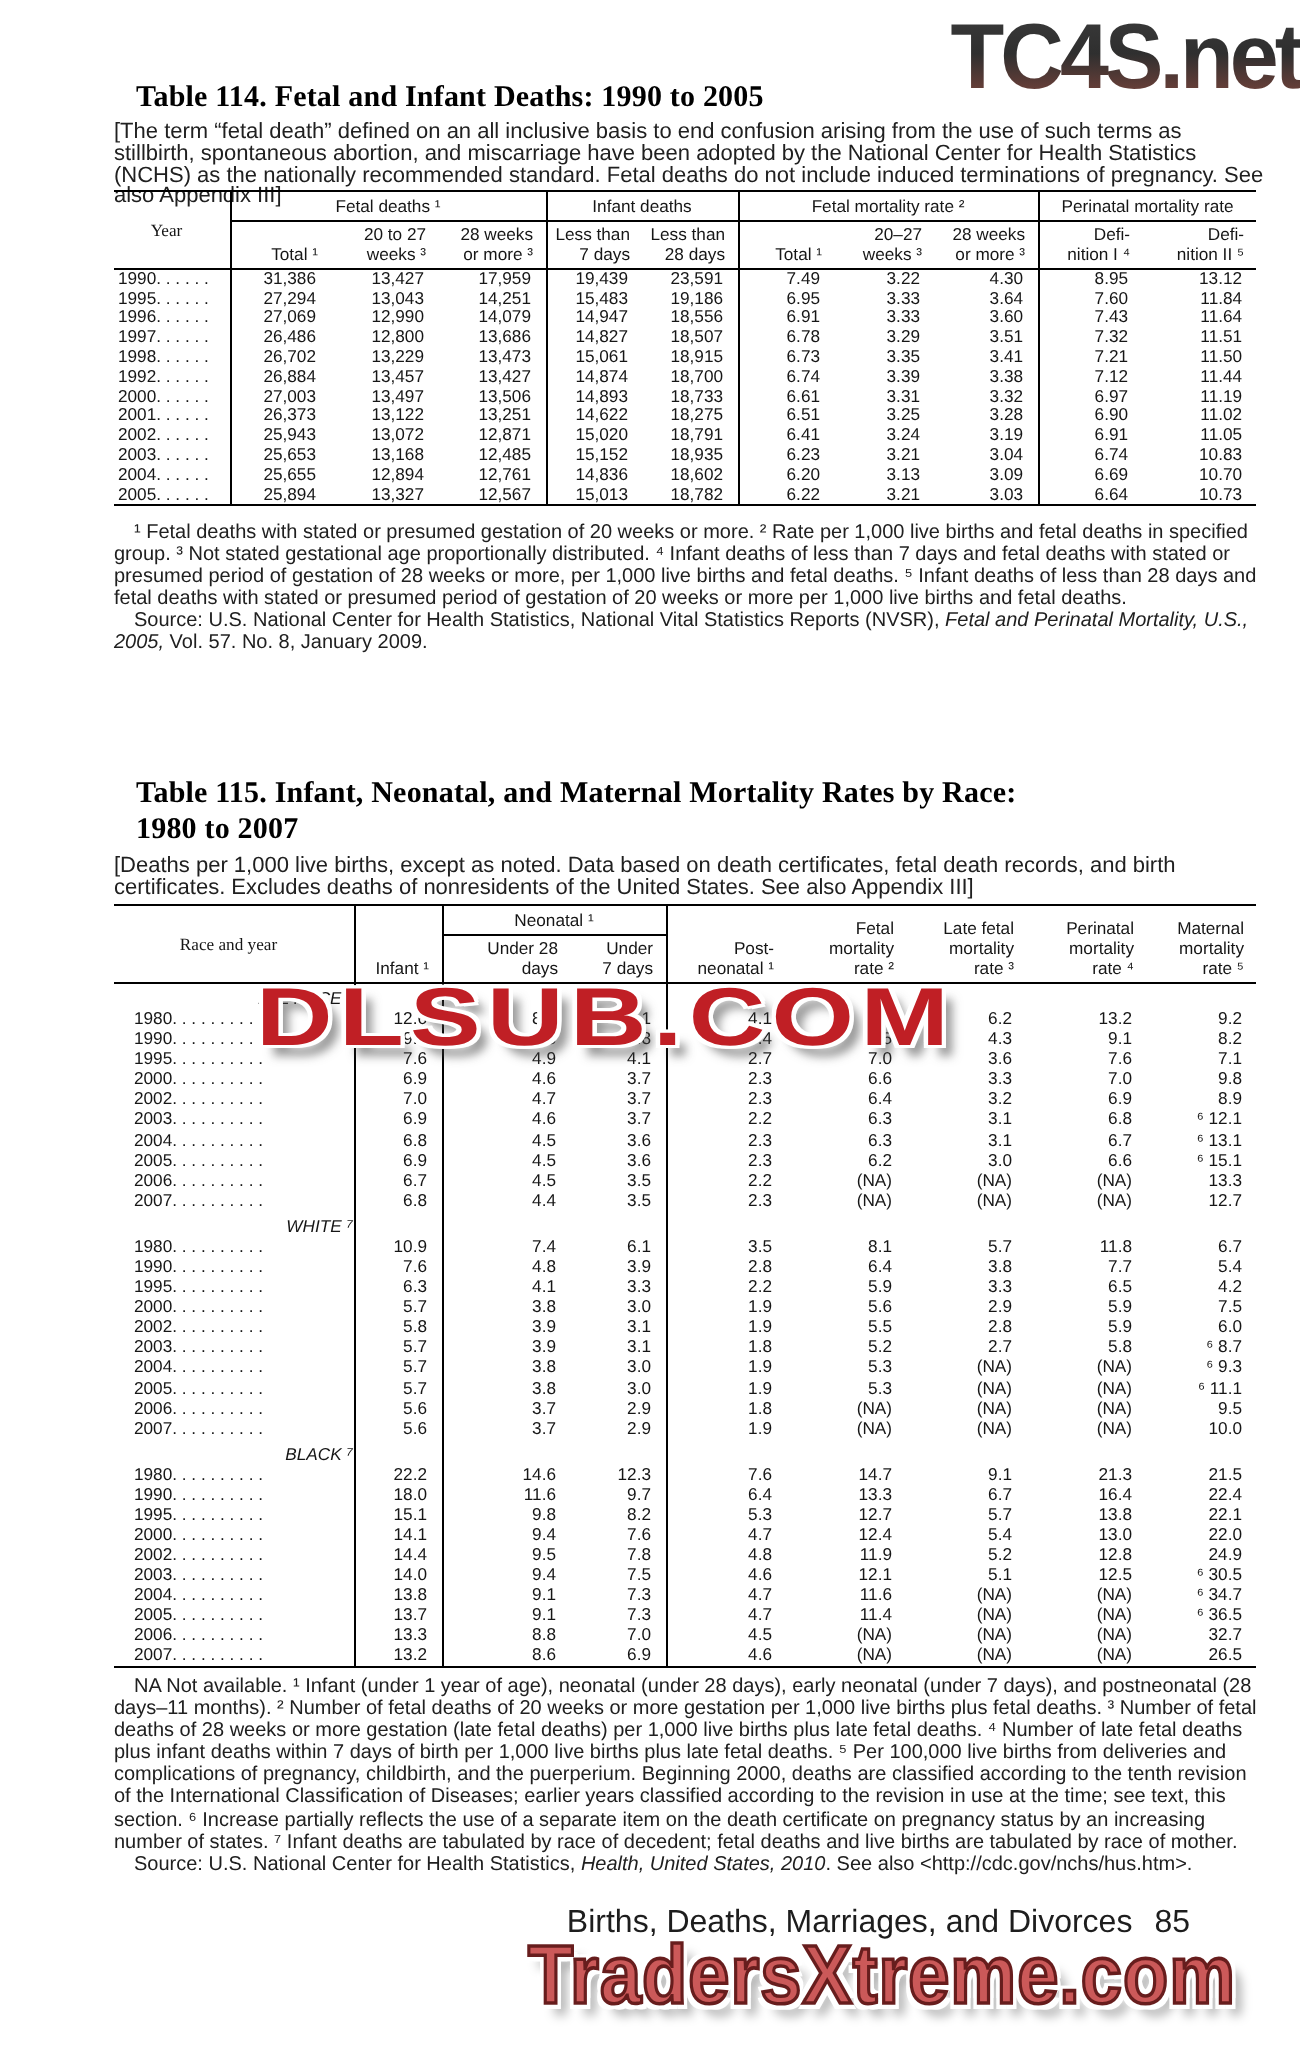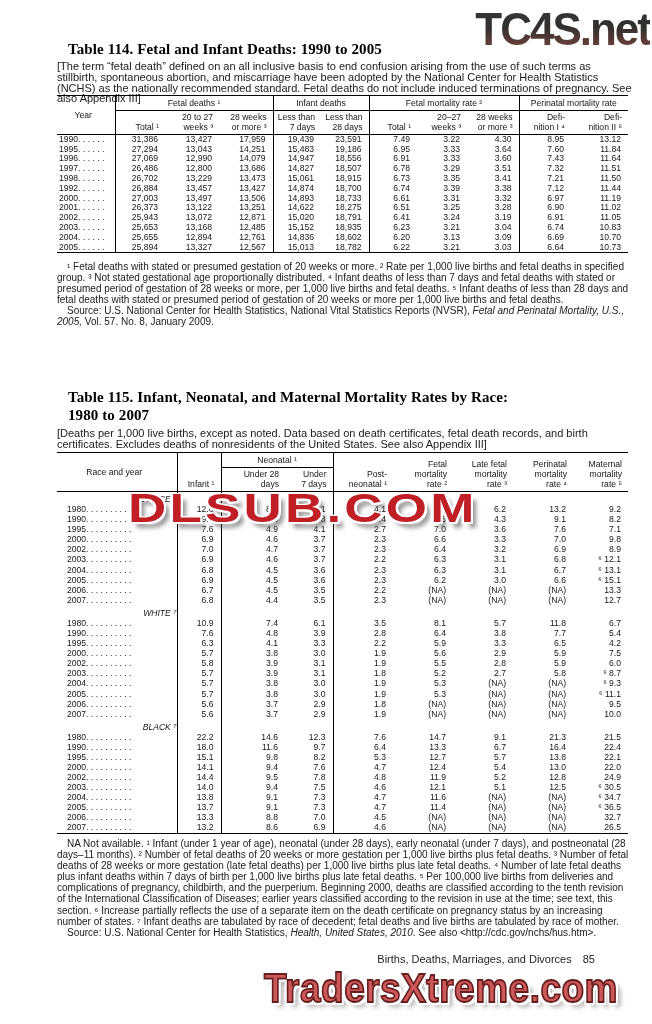--- a/index.html
+++ b/index.html
@@ -38,39 +38,39 @@
     border-top:1.3px solid #000; border-bottom:1.3px solid #000;
   }
   .t114 { top:95px; }
   .t115 { top:452px; }
   th, td { font-size:8.6px; font-weight:normal; color:#161616; }
   thead th {
     vertical-align:bottom; text-align:right;
     padding:1px 6px 2px 1px; line-height:10px; white-space:pre-line;
   }
   th.grp { text-align:center; vertical-align:middle; border-bottom:1px solid #000; padding:2px 1px; }
-  th.mid { text-align:center; vertical-align:middle; }
+  th.mid { text-align:center; vertical-align:middle;font-family:Liberation Serif, serif; }
   .b-r { border-right:1px solid #000; }
   .t114 tbody tr:first-child td, .t115 tbody tr:first-child td { border-top:1.3px solid #000; }
   .t114 tbody td { height:9.8px; line-height:9.6px; }
   .t115 tbody td { height:10.1px; line-height:9.9px; }
   td.num { text-align:right; padding-right:7px; white-space:nowrap; }
   td.stub { text-align:left; white-space:nowrap; overflow:hidden; }
   .t114 td.stub { padding-left:2px; }
   .t115 td.stub { padding-left:10px; }
   td.section { text-align:right; padding-top:3px; height:13px; white-space:nowrap;font-style:italic; }
   td.empty { padding-top:3px; height:13px; }
   .t114 tbody td:nth-child(1), .t114 tbody td:nth-child(4),
   .t114 tbody td:nth-child(6), .t114 tbody td:nth-child(9) { border-right:1px solid #000; }
   .t115 tbody td:nth-child(1), .t115 tbody td:nth-child(2),
   .t115 tbody td:nth-child(4) { border-right:1px solid #000; }
   
   .running-head {
     position:absolute; right:57px; top:953px;
-    font-size:11px; color:#1d1d1d; white-space:nowrap;
+    font-size:16px; color:#1d1d1d; white-space:nowrap;
   }
   .running-head .pageno { margin-left:11px; }
   .credit {
     position:absolute; left:57px; top:981px;
     font-size:9.6px; color:#1d1d1d; white-space:nowrap;
   }
   
   .wm { position:absolute; z-index:5; line-height:1; white-space:nowrap; }
   .wm-top {
     top:6px; right:2px;

